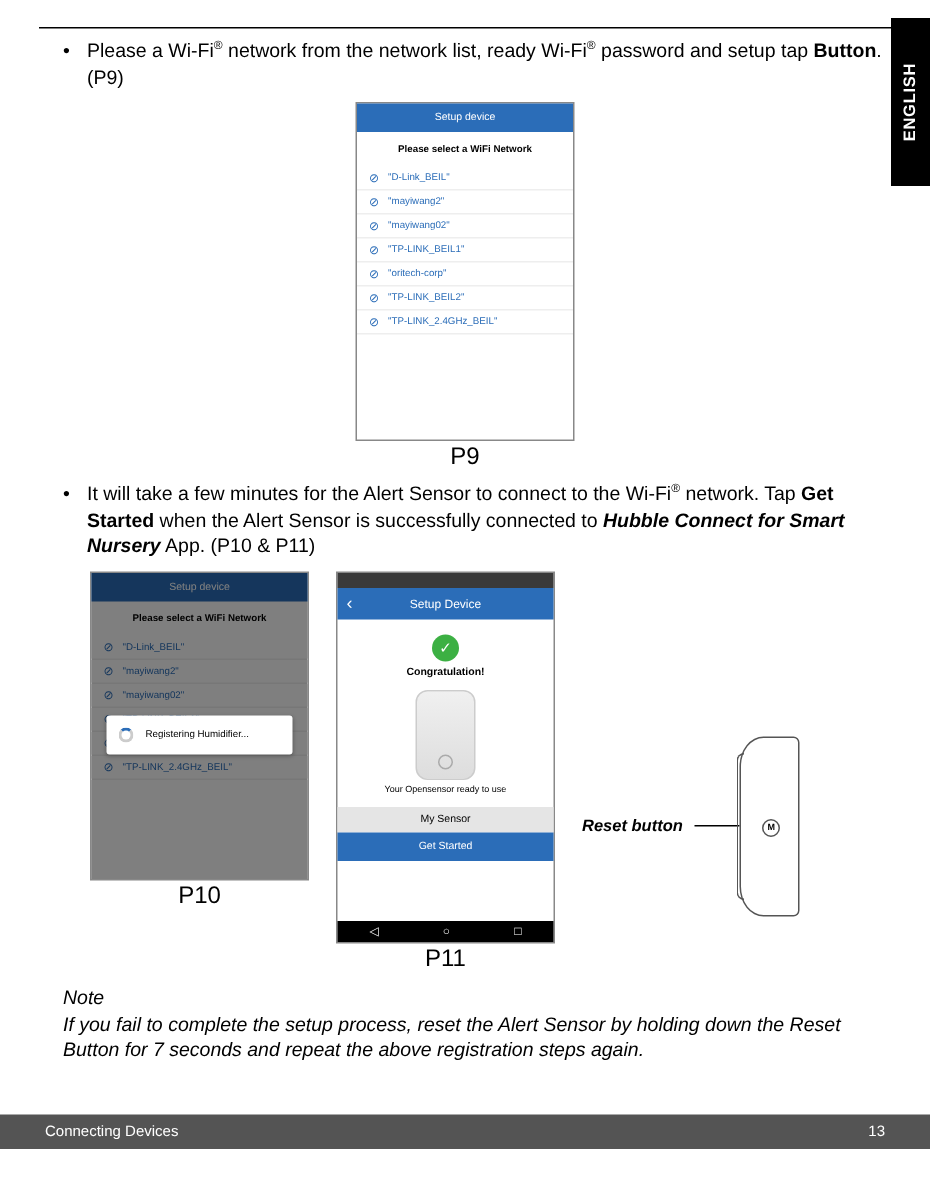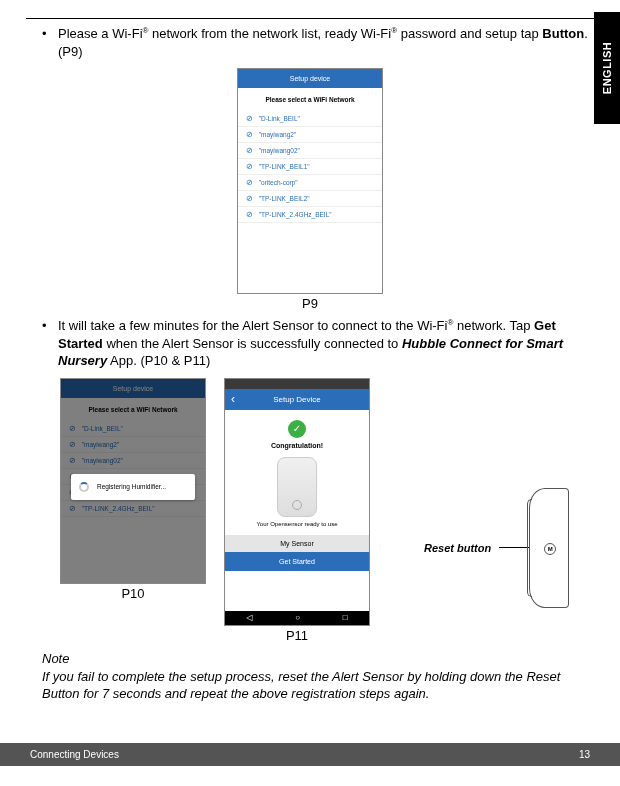--- a/index.html
+++ b/index.html
@@ -12,39 +12,39 @@
   .bullet-text { flex: 1; }
   sup { font-size: 8px; vertical-align: super; }
   .bold { font-weight: bold; }
   .italic-bold { font-style: italic; font-weight: bold; }
   .phone { width: 146px; border: 1px solid #888; background: #fff; margin: 0 auto; font-size: 7px; }
   .phone-header { background: #2b6db8; color: #fff; text-align: center; padding: 6px 0; font-size: 7px; }
   .phone-sub { text-align: center; padding: 8px 0; font-weight: bold; font-size: 6.5px; }
   .wifi-item { display: flex; align-items: center; padding: 3px 8px; border-bottom: 1px solid #eee; color: #2b6db8; font-size: 6.5px; }
   .wifi-icon { margin-right: 6px; font-size: 8px; }
   .phone-blank { height: 70px; }
-  .caption { text-align: center; font-size: 13px; margin-top: 2px; }
+  .caption { text-align: center; font-size: 16px; margin-top: 2px; }
   .row-figs { display: flex; justify-content: flex-start; align-items: flex-start; margin-top: 6px; gap: 18px; margin-left: 34px; }
   .fig { display: flex; flex-direction: column; align-items: center; }
   .phone2 { width: 146px; border: 1px solid #888; background: #fff; font-size: 7px; position: relative; }
   .statusbar { height: 10px; background: #3a3a3a; }
   .phone2-header { background: #2b6db8; color: #fff; text-align: center; padding: 6px 0; font-size: 8px; position: relative; }
   .back-chev { position: absolute; left: 6px; top: 50%; transform: translateY(-50%); font-size: 12px; }
   .congrats-check { width: 18px; height: 18px; border-radius: 50%; background: #3cb043; color: #fff; display: flex; align-items: center; justify-content: center; margin: 10px auto 4px; font-size: 10px; }
   .congrats-text { text-align: center; font-weight: bold; font-size: 7px; margin-bottom: 8px; }
   .sensor-img { width: 40px; height: 60px; margin: 4px auto; border-radius: 8px; background: linear-gradient(#f0f0f0,#ddd); border: 1px solid #ccc; position: relative; }
   .sensor-img::after { content: ""; position: absolute; width: 8px; height: 8px; border-radius: 50%; border: 1px solid #aaa; bottom: 6px; left: 50%; transform: translateX(-50%); }
   .ready-text { text-align: center; font-size: 6px; margin: 4px 0 8px; }
   .my-sensor { background: #e5e5e5; text-align: center; padding: 5px; font-size: 7px; }
   .get-started { background: #2b6db8; color: #fff; text-align: center; padding: 6px; font-size: 7px; }
   .navbar { background: #000; height: 14px; display: flex; justify-content: space-around; align-items: center; color: #fff; font-size: 8px; margin-top: 40px; }
   .dim-overlay { position: absolute; inset: 0; background: rgba(0,0,0,0.5); }
   .dialog-box { position: absolute; left: 10px; right: 10px; top: 95px; background: #fff; padding: 8px; display: flex; align-items: center; font-size: 6.5px; border-radius: 2px; box-shadow: 0 1px 3px rgba(0,0,0,0.3); }
   .spinner { width: 10px; height: 10px; border: 2px solid #ccc; border-top-color: #2b6db8; border-radius: 50%; margin-right: 8px; }
-  .reset-group { display: flex; align-items: center; margin-top: 110px; margin-left: 36px; }
+  .reset-group { display: flex; align-items: center; margin-top: 110px; }
   .reset-label { font-style: italic; font-weight: bold; font-size: 11px; margin-right: 8px; }
   .reset-line { width: 30px; height: 1px; background: #000; }
   .sensor-outline { width: 40px; height: 120px; border: 1px solid #555; border-radius: 16px 4px 4px 16px / 20px 4px 4px 20px; position: relative; }
   .sensor-outline::before { content: ""; position: absolute; left: -3px; top: 10px; bottom: 10px; width: 4px; border: 1px solid #555; border-right: none; border-radius: 6px 0 0 6px; }
   .m-badge { position: absolute; width: 12px; height: 12px; border-radius: 50%; border: 1px solid #555; top: 54px; left: 14px; display: flex; align-items: center; justify-content: center; font-size: 6px; font-weight: bold; }
   .note-head { font-weight: normal; font-style: italic; margin-top: 8px; margin-left: 16px; }
   .note-body { font-style: italic; margin: 2px 26px 0 16px; line-height: 1.35; }
   .footer { position: absolute; left: 0; right: 0; bottom: 20px; background: #545454; color: #fff; font-size: 10px; padding: 6px 30px; display: flex; justify-content: space-between; }
   .top-rule { border-top: 1px solid #000; margin: 0 0 4px 0; }
 </style>

